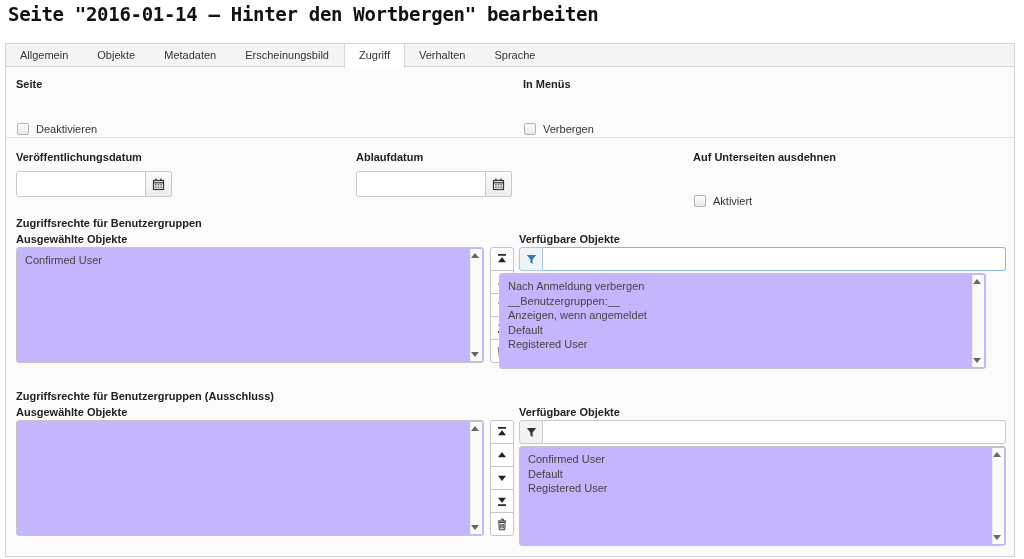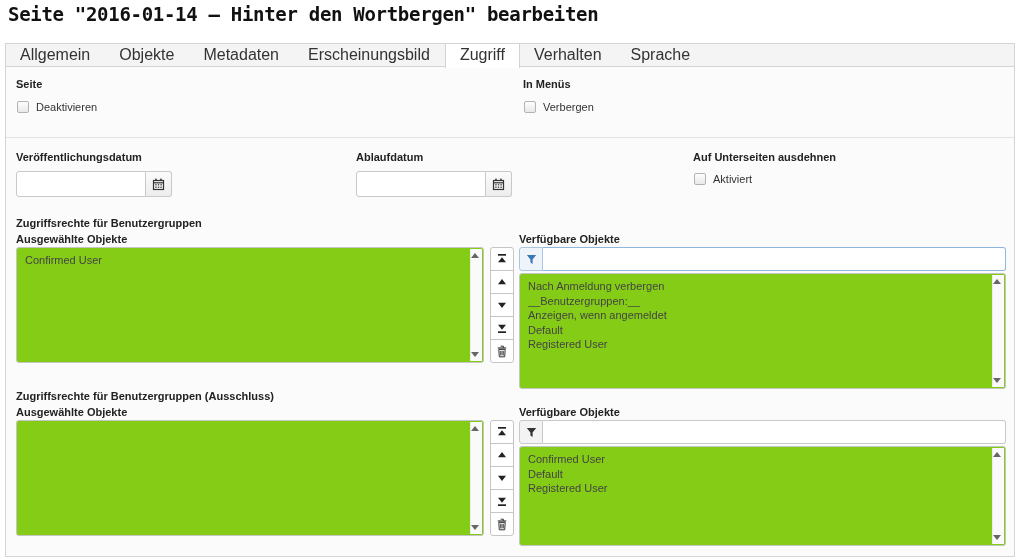--- a/index.html
+++ b/index.html
@@ -4,43 +4,43 @@
 <style>
   * { margin:0; padding:0; box-sizing:border-box; }
   html,body { width:1024px; height:559px; background:#fff; overflow:hidden;
               font-family:"Liberation Sans", sans-serif; }
   .page-title { position:absolute; left:8px; top:3px; font-family:"DejaVu Sans Mono", monospace;
                 font-size:19px; font-weight:600; color:#111; letter-spacing:-0.3px; }
 
   .panel { position:absolute; left:5px; top:43px; width:1010px; height:514px; }
   .tabbar { position:relative; height:24px; background:#f4f4f4;
             border:1px solid #d4d4d4; display:flex; align-items:stretch; z-index:2; }
-  .tab { font-size:16px; color:#333; line-height:22px; padding:0 14px; cursor:pointer;
+  .tab { font-size:11px; color:#333; line-height:22px; padding:0 14px; cursor:pointer;
          border-right:1px solid transparent; }
   .tab.active { background:#fff; border-left:1px solid #d4d4d4; border-right:1px solid #d4d4d4;
                 margin-top:-1px; border-top:1px solid #d4d4d4; height:25px; position:relative; z-index:3; }
   .content { position:absolute; left:0; top:24px; width:1010px; height:490px;
              background:#fbfbfb; border:1px solid #d4d4d4; border-top:none; }
 
   .lbl { position:absolute; font-size:11px; font-weight:bold; color:#222; }
   .sep { position:absolute; left:0; width:1008px; height:1px; background:#e3e3e3; }
 
-  .cbrow { position:absolute; display:flex; align-items:flex-start; gap:7px; }
+  .cbrow { position:absolute; display:flex; align-items:flex-start; gap:7px;margin-top:22px; }
   .cb { width:12px; height:12px; border:1px solid #b3b3b3; border-radius:2px;
         background:linear-gradient(#fdfdfd,#e9e9e9); display:inline-block; }
   .cbl { font-size:11px; color:#333; }
 
   .dategrp { position:absolute; display:flex; }
   .dateinput { width:130px; height:26px; border:1px solid #c9c9c9; border-radius:3px 0 0 3px;
                background:#fff; padding:0 6px; font-size:11px; color:#333; outline:none; }
   .datebtn { width:26px; height:26px; border:1px solid #c9c9c9; border-left:none;
              border-radius:0 3px 3px 0; background:linear-gradient(#fbfbfb,#ededed);
              display:flex; align-items:center; justify-content:center; cursor:pointer; }
 
-  .listbox { position:absolute; background:#84cc16; border:1px solid #c5c5c5; border-radius:3px;
+  .listbox { position:absolute; background:#c4b5fd; border:1px solid #c5c5c5; border-radius:3px;
              overflow:hidden; }
   .items { position:absolute; inset:0 14px 0 0; padding-top:5px; }
   .item { font-size:11px; color:#444; padding:1px 8px; line-height:12.5px; cursor:pointer;
           white-space:nowrap; }
   .scroll { position:absolute; top:1px; bottom:1px; right:1px; width:12px;
             background:#fafafa; border-left:1px solid #ececec; }
   .car { position:absolute; right:3px; width:0; height:0; cursor:pointer; }
   .car.up { top:4px; border-left:4px solid transparent; border-right:4px solid transparent;
             border-bottom:5px solid #666; }
   .car.dn { bottom:4px; border-left:4px solid transparent; border-right:4px solid transparent;
@@ -197,21 +197,21 @@
     <div class="filterrow" style="left:513px;top:180px">
       <span class="fbtn blue">
           <span>
             <svg width="11" height="11" viewBox="0 0 11 11">
               <path d="M0.8 1h9.4L6.6 5.4V10L4.4 8.6V5.4z" fill="#3a78b5"></path>
             </svg>
           </span>
         </span>
       <input class="finput focus" style="width: 463px;" value="">
     </div>
-    <div class="listbox" style="left:513px;top:206px;width:487px;height:116px">
+    <div class="listbox" style="left:493px;top:206px;width:487px;height:96px">
       <div class="items">
 
       <div class="item">Nach Anmeldung verbergen</div>
           <div class="item">__Benutzergruppen:__</div>
           <div class="item">Anzeigen, wenn angemeldet</div>
           <div class="item">Default</div>
           <div class="item">Registered User</div>
         </div>
       <div class="scroll">
         <div class="car up"></div>

